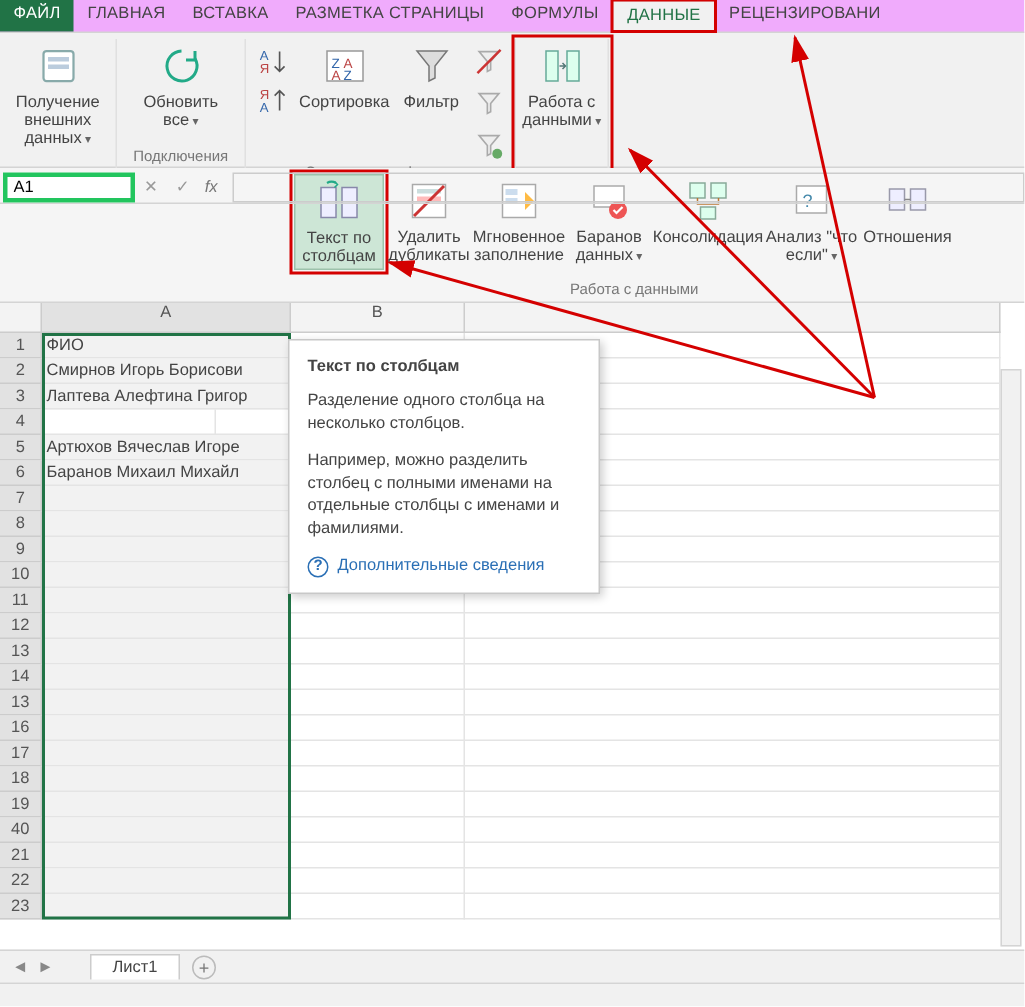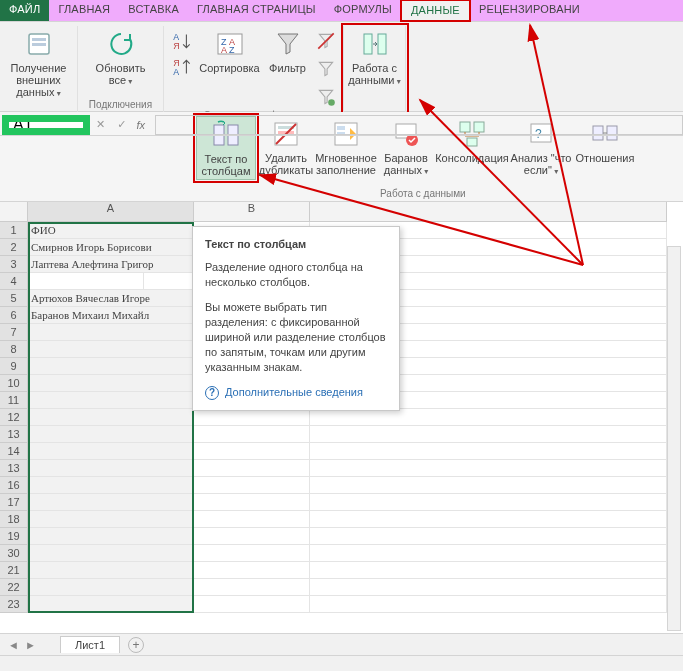--- a/index.html
+++ b/index.html
@@ -25,37 +25,37 @@
   .hl-red { outline: 2px solid #d40000; outline-offset: 1px; }
 
   
   .ribbon2 { display:flex; align-items:flex-start; background:#f5f5f5; border-bottom:1px solid #d4d4d4; padding:4px 0 0 196px; height:90px; position:relative;}
   .ribbon2 .bigbtn { width:60px; }
   .ribbon2-label { position:absolute; left:380px; bottom:2px; font-size:10px; color:#777;}
   .tool-active { background:#cde6d6; border:1px solid #9cc2ab;}
 
   
   .bar { display:flex; height:22px; border-bottom:1px solid #d4d4d4; align-items:center;}
-  .namebox { width:88px; border:7px solid #22c55e; height:20px; padding:2px 4px; font-size:16px; margin-left:2px;}
+  .namebox { width:88px; border:3px solid #22c55e; height:20px; padding:2px 4px; font-size:11px; margin-left:2px;}
   .fxarea { flex:1; border:1px solid #ccc; height:20px; margin-left:6px;}
 
   
   .grid { position:relative; display:flex; }
   .rowhdrs { width:28px; }
   .rowhdr, .colhdr, .corner { background:#f3f3f3; border-right:1px solid #ccc; border-bottom:1px solid #ccc; font-size:11px; color:#555; text-align:center; }
   .corner { width:28px; height:20px; }
   .colhdr { height:20px; }
   .rowhdr { height:17px; line-height:17px;}
   .colA { width:166px; }
   .colB { width:116px;}
   .colRest { flex:1; }
   .cells { flex:1; position:relative;}
   .colsrow { display:flex;}
   .cell { height:17px; border-right:1px solid #e4e4e4; border-bottom:1px solid #e4e4e4; padding:0 3px; font-size:11px; line-height:17px; white-space:nowrap; overflow:hidden;}
-  .sel-col .cell.colA-cell { background:#f2f2f2;font-family:Liberation Serif, serif; }
+  .sel-col .cell.colA-cell { background:#f2f2f2; }
   .sel-outline { position:absolute; left:0; top:20px; width:166px; height: calc(17px * 23); border:2px solid #217346; pointer-events:none;}
   .rowhdr.selband, .colhdr.selband { background:#e2e2e2; }
 
   
   .tooltip { position:absolute; left:192px; top:226px; width:208px; background:#fff; border:1px solid #c8c8c8; box-shadow:2px 2px 6px rgba(0,0,0,.2); padding:10px 12px; font-size:11px; line-height:15px; z-index:20;}
   .tooltip h4 { font-size:11px; font-weight:600; margin-bottom:8px;}
   .tooltip p { margin-bottom:10px; color:#444;}
   .tooltip .more { color:#2a6fb5; display:flex; align-items:center; gap:6px; cursor:pointer;}
   .tooltip .qmark { width:14px;height:14px;border:1.5px solid #2a6fb5;border-radius:50%; display:inline-flex;align-items:center;justify-content:center;color:#2a6fb5;font-weight:700;font-size:10px;}
 
@@ -76,21 +76,21 @@
 
   .dd::after{content:" ▾"; font-size:8px; color:#666;}
 </style>
 </head>
 <body>
 
 <div class="tabs">
   <div class="tab tab-file">ФАЙЛ</div>
   <div class="tab">ГЛАВНАЯ</div>
   <div class="tab">ВСТАВКА</div>
-  <div class="tab">ГЛАВНАЯ СТРАНИЦЫ</div>
+  <div class="tab">РАЗМЕТКА СТРАНИЦЫ</div>
   <div class="tab">ФОРМУЛЫ</div>
   <div class="tab tab-active tab-highlight">ДАННЫЕ</div>
   <div class="tab">РЕЦЕНЗИРОВАНИ</div>
 </div>
 
 <div class="ribbon">
   <div class="rgroup" style="width:78px">
     <div class="bigbtn">
       <svg viewBox="0 0 32 32">
           <rect x="6" y="6" width="20" height="20" rx="2" fill="#fff" stroke="#8aa" stroke-width="1.5"></rect>
@@ -258,21 +258,21 @@
     <div class="rowhdr selband">10</div>
     <div class="rowhdr selband">11</div>
     <div class="rowhdr selband">12</div>
     <div class="rowhdr selband">13</div>
     <div class="rowhdr selband">14</div>
     <div class="rowhdr selband">13</div>
     <div class="rowhdr selband">16</div>
     <div class="rowhdr selband">17</div>
     <div class="rowhdr selband">18</div>
     <div class="rowhdr selband">19</div>
-    <div class="rowhdr selband">30</div>
+    <div class="rowhdr selband">40</div>
     <div class="rowhdr selband">21</div>
     <div class="rowhdr selband">22</div>
     <div class="rowhdr selband">23</div>
   </div>
   <div class="cells sel-col">
     <div class="colsrow">
       <div class="colhdr colA selband">A</div>
       <div class="colhdr colB">B</div>
       <div class="colhdr colRest"></div>
     </div>
@@ -391,21 +391,21 @@
         <div class="cell colB"></div>
         <div class="cell colRest"></div>
       </div>
     <div class="sel-outline"></div>
   </div>
 </div>
 
 <div class="tooltip">
   <h4>Текст по столбцам</h4>
   <p>Разделение одного столбца на несколько столбцов.</p>
-  <p>Вы можете выбрать тип разделения: с фиксированной шириной или разделение столбцов по запятым, точкам или другим указанным знакам.</p>
+  <p>Например, можно разделить столбец с полными именами на отдельные столбцы с именами и фамилиями.</p>
   <div class="more">
     <span class="qmark">?</span>
     <span>Дополнительные сведения</span>
   </div>
 </div>
 
 <div class="scroll-v"></div>
 <div class="scroll-h"></div>
 
 <div class="sheettabs">

